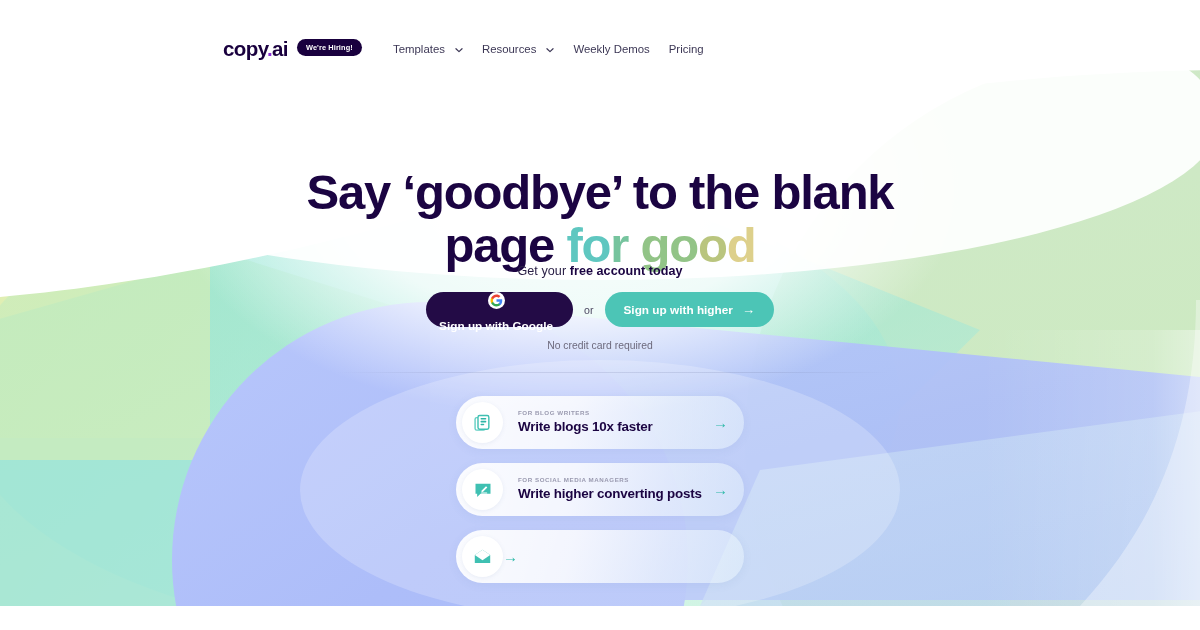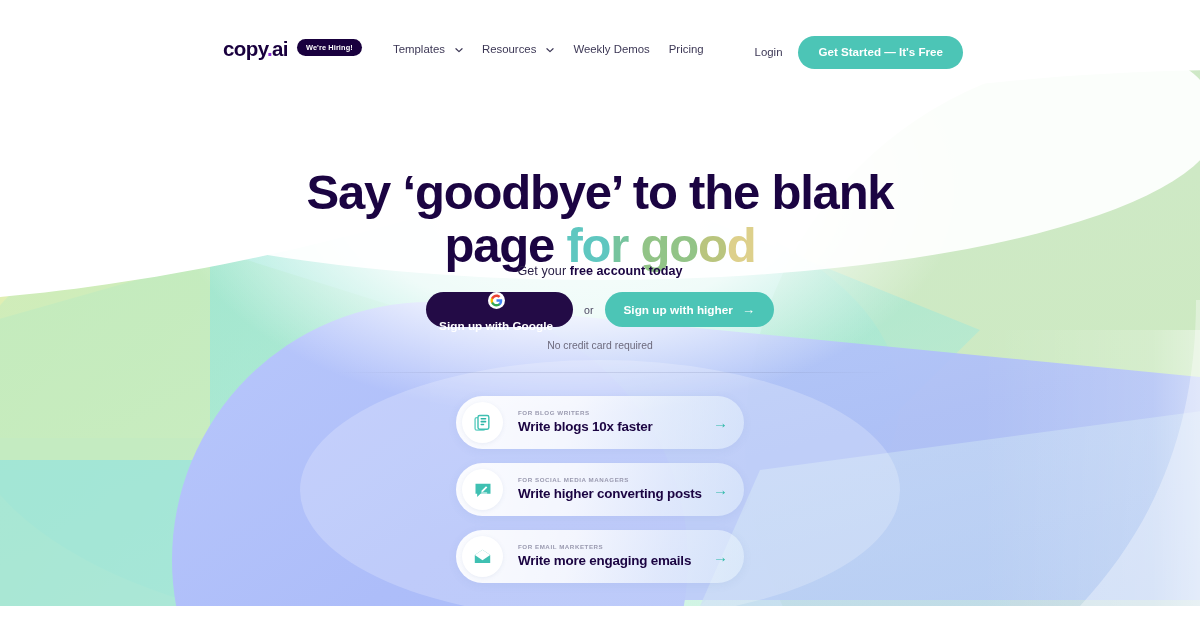--- a/index.html
+++ b/index.html
@@ -462,24 +462,20 @@
           </span>
         </div>
         <div class="nav-item">
           <span>Weekly Demos</span>
         </div>
         <div class="nav-item">
           <span>Pricing</span>
         </div>
       </nav>
 
-      <div class="header-right">
-        <div class="login-link">Login</div>
-        <button class="cta-btn">Get Started — It's Free</button>
-      </div>
 
     </div>
   </div>
 
   <div class="hero">
 
     <h1 class="headline">
       <span><span>Say </span><span>‘goodbye’ to the blank</span></span><br>
       <span><span>page </span><span class="grad-for">f</span><span class="grad-for">o</span><span class="grad-g1">r</span><span> </span><span class="grad-g2">g</span><span class="grad-g2">o</span><span class="grad-g3">o</span><span class="grad-g4">d</span></span>
     </h1>
@@ -547,24 +543,20 @@
         <div class="card-arrow">→</div>
       </div>
 
       <div class="card">
         <div class="card-icon-wrap">
           <svg width="21" height="21" viewBox="0 0 24 24">
             <path d="M3.2 10.2 L12 4.2 L20.8 10.2 V19.4 H3.2 Z" fill="#3fc0b2"></path>
             <path d="M3.2 10.2 L12 16.2 L20.8 10.2 L12 4.2 Z" fill="#ffffff"></path>
           </svg>
         </div>
-        <div class="card-text">
-          <div class="card-eyebrow">For email marketers</div>
-          <div class="card-title">Write more engaging emails</div>
-        </div>
         <div class="card-arrow">→</div>
       </div>
 
     </div>
   </div>
 
   <div class="bottom-white"></div>
 </div>
 
 </body></html>

